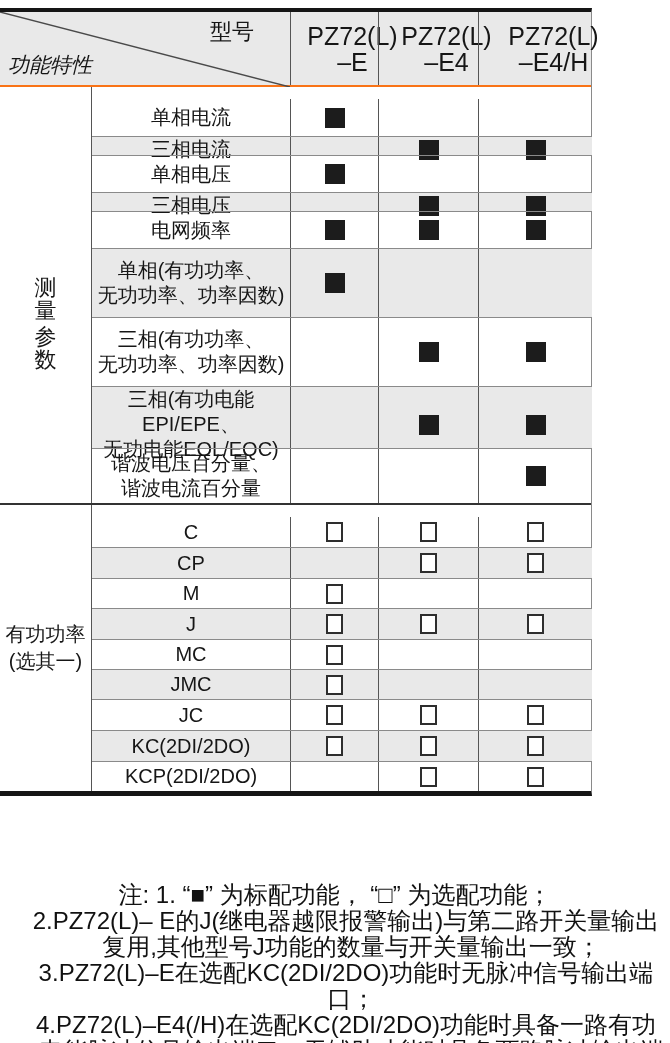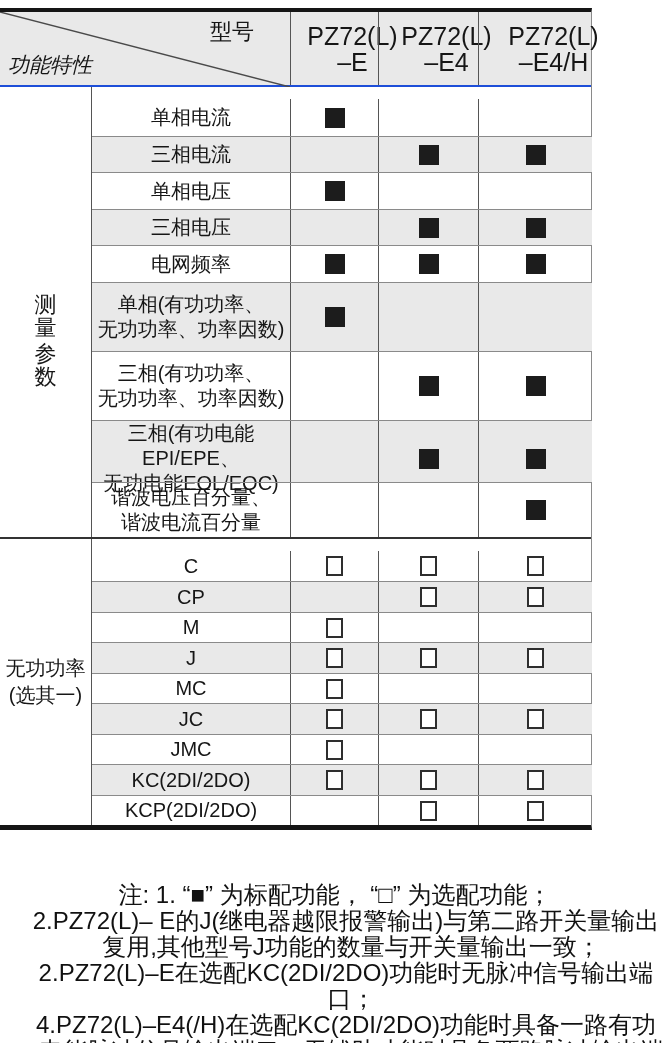--- a/index.html
+++ b/index.html
@@ -16,21 +16,21 @@
   .feature-table {
     position:absolute; left:0; top:8px; width:592px;
     border-top:4px solid #151515;
     border-bottom:5px solid #151515;
     border-right:1.5px solid #8a8a8a;
   }
   
   .thead {
     display:grid; grid-template-columns:290px 88px 100px 114px;
     height:75px; background:#e9e9e9;
-    border-bottom:2px solid #1d4ed8;
+    border-bottom:2px solid #f97316;
   }
   .corner-cell { position:relative; }
   .corner-cell svg { position:absolute; left:0; top:0; }
   .corner-top  { position:absolute; top:5px; right:36px; font-size:22px; }
   .corner-bottom { position:absolute; bottom:6px; left:8px; font-size:21px;font-style:italic; }
   .hcell {
     border-left:1.5px solid #555;
     display:flex; align-items:center; justify-content:center;
     text-align:center; font-size:25px; line-height:26px;
     white-space:pre-line;
@@ -58,21 +58,21 @@
   .cell { display:flex; align-items:center; justify-content:center; }
   .flabel {
     font-size:20px; line-height:25px; text-align:center; white-space:pre-line;
   }
   .mcell { border-left:1.5px solid #555; }
   .mark { display:block; }
   .mark[data-mark="filled"] { width:20px; height:20px; background:#1c1c1c; }
   .mark[data-mark="empty"]  { width:17px; height:20px; background:#fff; border:2px solid #2e2e2e; }
 
   
-  .h37{height:37px}.h36{height:36px}.h69{height:69px}
+  .h37{height:37px}.h36{height:19px}.h69{height:69px}
   .h60{height:60px}.h62{height:62px}.h55{height:55px}
   .h30{height:30px}.h31{height:31px}
 
   
   .notes {
     position:absolute; left:2px; top:882px; width:666px;
     font-size:24px; line-height:26px; color:#111;text-align:center;
   }
   .note-line { margin-left:33px; text-indent:-33px; }
   .note-item { margin-left:33px; text-indent:-11px; }
@@ -212,21 +212,21 @@
               <span class="mark" data-mark=""></span>
             </div>
           <div class="cell mcell">
               <span class="mark" data-mark="filled"></span>
             </div>
         </div>
       </div>
     </div>
 
     <div class="section section-options">
-      <div class="group-cell group-plain">无功功率
+      <div class="group-cell group-plain">有功功率
 (选其一)</div>
       <div class="rows">
         <div class="trow h30">
           <div class="cell flabel">C</div>
           <div class="cell mcell">
               <span class="mark" data-mark="empty"></span>
             </div>
           <div class="cell mcell">
               <span class="mark" data-mark="empty"></span>
             </div>
@@ -275,42 +275,42 @@
           <div class="cell mcell">
               <span class="mark" data-mark="empty"></span>
             </div>
           <div class="cell mcell">
               <span class="mark" data-mark=""></span>
             </div>
           <div class="cell mcell">
               <span class="mark" data-mark=""></span>
             </div>
         </div>
+        <div class="trow h30">
+          <div class="cell flabel">JMC</div>
+          <div class="cell mcell">
+              <span class="mark" data-mark="empty"></span>
+            </div>
+          <div class="cell mcell">
+              <span class="mark" data-mark=""></span>
+            </div>
+          <div class="cell mcell">
+              <span class="mark" data-mark=""></span>
+            </div>
+        </div>
         <div class="trow h31">
           <div class="cell flabel">JC</div>
           <div class="cell mcell">
               <span class="mark" data-mark="empty"></span>
             </div>
           <div class="cell mcell">
               <span class="mark" data-mark="empty"></span>
             </div>
           <div class="cell mcell">
               <span class="mark" data-mark="empty"></span>
-            </div>
-        </div>
-        <div class="trow h30">
-          <div class="cell flabel">JMC</div>
-          <div class="cell mcell">
-              <span class="mark" data-mark="empty"></span>
-            </div>
-          <div class="cell mcell">
-              <span class="mark" data-mark=""></span>
-            </div>
-          <div class="cell mcell">
-              <span class="mark" data-mark=""></span>
             </div>
         </div>
         <div class="trow h31">
           <div class="cell flabel">KC(2DI/2DO)</div>
           <div class="cell mcell">
               <span class="mark" data-mark="empty"></span>
             </div>
           <div class="cell mcell">
               <span class="mark" data-mark="empty"></span>
             </div>
@@ -330,17 +330,17 @@
               <span class="mark" data-mark="empty"></span>
             </div>
         </div>
       </div>
     </div>
   </div>
 
   <div class="notes">
     <div class="note-line">注: 1. “■” 为标配功能， “□” 为选配功能；</div>
     <div class="note-item">2.PZ72(L)– E的J(继电器越限报警输出)与第二路开关量输出复用,其他型号J功能的数量与开关量输出一致；</div>
-    <div class="note-item">2.PZ72(L)–E在选配KC(2DI/2DO)功能时无脉冲信号输出端口；</div>
+    <div class="note-item">3.PZ72(L)–E在选配KC(2DI/2DO)功能时无脉冲信号输出端口；</div>
     <div class="note-item">4.PZ72(L)–E4(/H)在选配KC(2DI/2DO)功能时具备一路有功电能脉冲信号输出端口，无辅助功能时具备两路脉冲输出端口。</div>
   </div>
 
 </div>
 
 </body></html>

